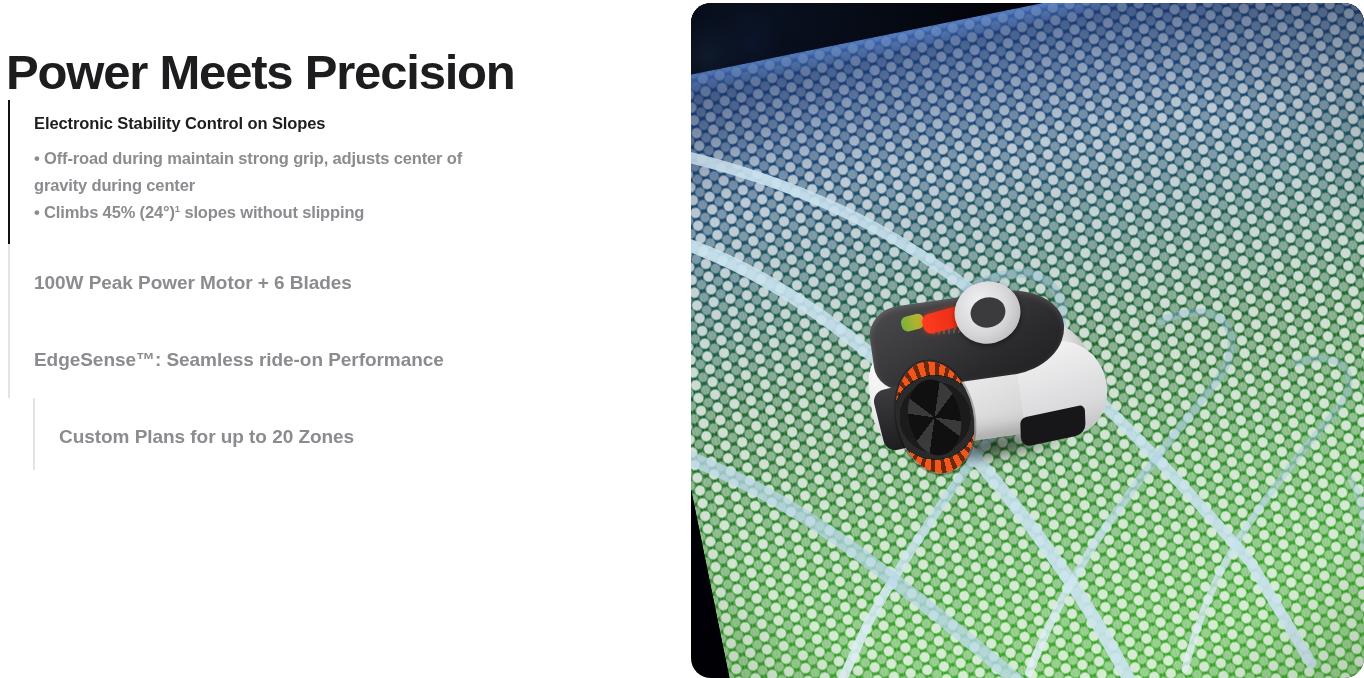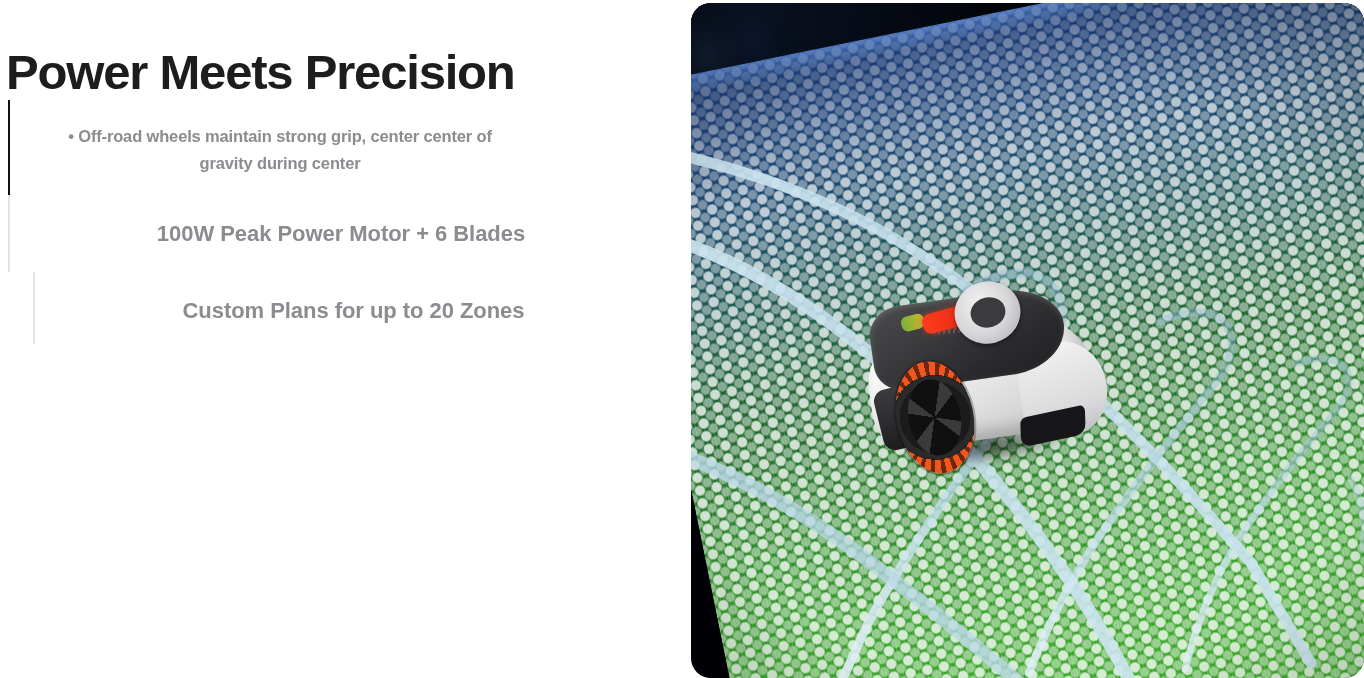--- a/index.html
+++ b/index.html
@@ -13,21 +13,20 @@
     overflow: hidden;
     font-family: "Liberation Sans", sans-serif;
     -webkit-font-smoothing: antialiased;
   }
 
   .page {
     position: relative;
     width: 1364px;
     height: 678px;
     background: #ffffff;
-    text-align: center;
   }
 
   
   .left-col {
     position: absolute;
     left: 0;
     top: 0;
     width: 660px;
     height: 678px;
   }
@@ -74,21 +73,21 @@
     font-size: 16.5px;
     line-height: 22px;
     font-weight: bold;
     color: #1d1d1f;
     letter-spacing: -0.1px;
   }
   .acc-item.is-closed .acc-head {
     font-weight: bold;
     color: #8b8b90;
     letter-spacing: -0.05px;
-    font-size: 22px;
+    font-size: 19px;
   }
 
   .acc-body {
     margin-top: 11px;
     font-size: 16.5px;
     line-height: 27px;
     font-weight: bold;
     color: #8b8b90;
     letter-spacing: -0.15px;
     max-width: 492px;
@@ -371,31 +370,37 @@
 <div class="page">
 
   <div class="left-col">
 
     <h1 class="page-title">Power Meets Precision</h1>
 
     <div class="accordion">
 
       <div class="acc-item is-open open-block">
         <span class="acc-rail"></span>
+        <div class="acc-head">Electronic Stability Control on Slopes</div>
         <div class="acc-body">
-          <span class="b-line">• Off-road wheels maintain strong grip, center center of</span>
+          <span class="b-line">• Off-road during maintain strong grip, adjusts center of</span>
           <span class="b-line">gravity during center</span>
+          <span class="b-line"><span>• Climbs 45% (24°)</span><sup>1</sup><span> slopes without slipping</span></span>
         </div>
       </div>
 
       <div class="acc-item is-closed closed-block">
         <span class="acc-rail"></span>
         <div class="acc-head">100W Peak Power Motor + 6 Blades</div>
       </div>
 
+      <div class="acc-item is-closed closed-block">
+        <span class="acc-rail"></span>
+        <div class="acc-head">EdgeSense™: Seamless ride-on Performance</div>
+      </div>
 
       <div class="acc-item is-closed closed-block last">
         <span class="acc-rail"></span>
         <div class="acc-head">Custom Plans for up to 20 Zones</div>
       </div>
 
     </div>
   </div>
 
   <div class="media-panel" aria-label="Robotic lawn mower driving at night across a sloped lawn with glowing blue mapped mowing paths">

